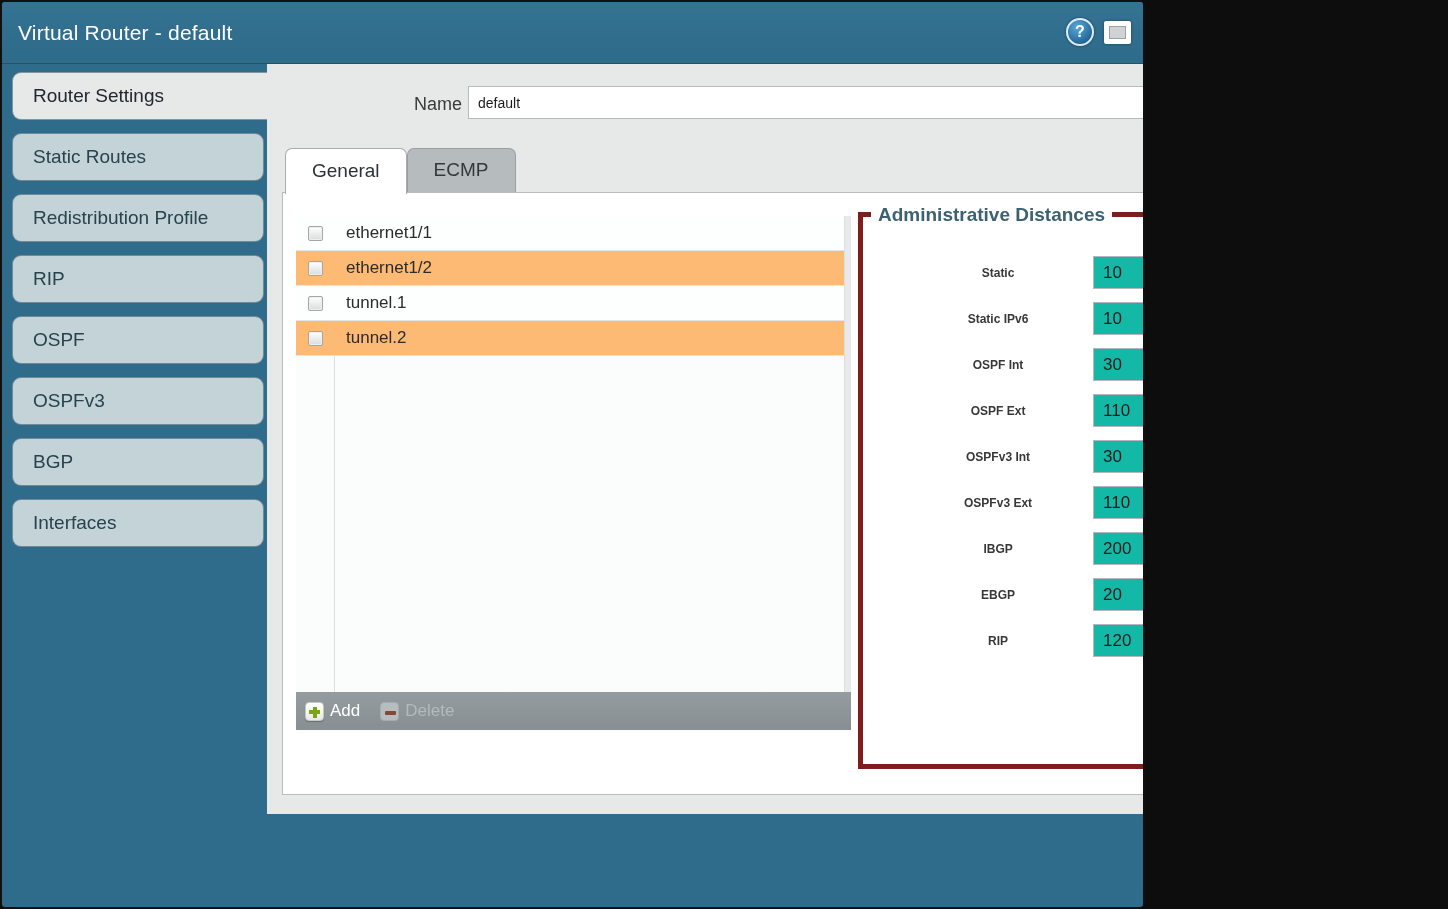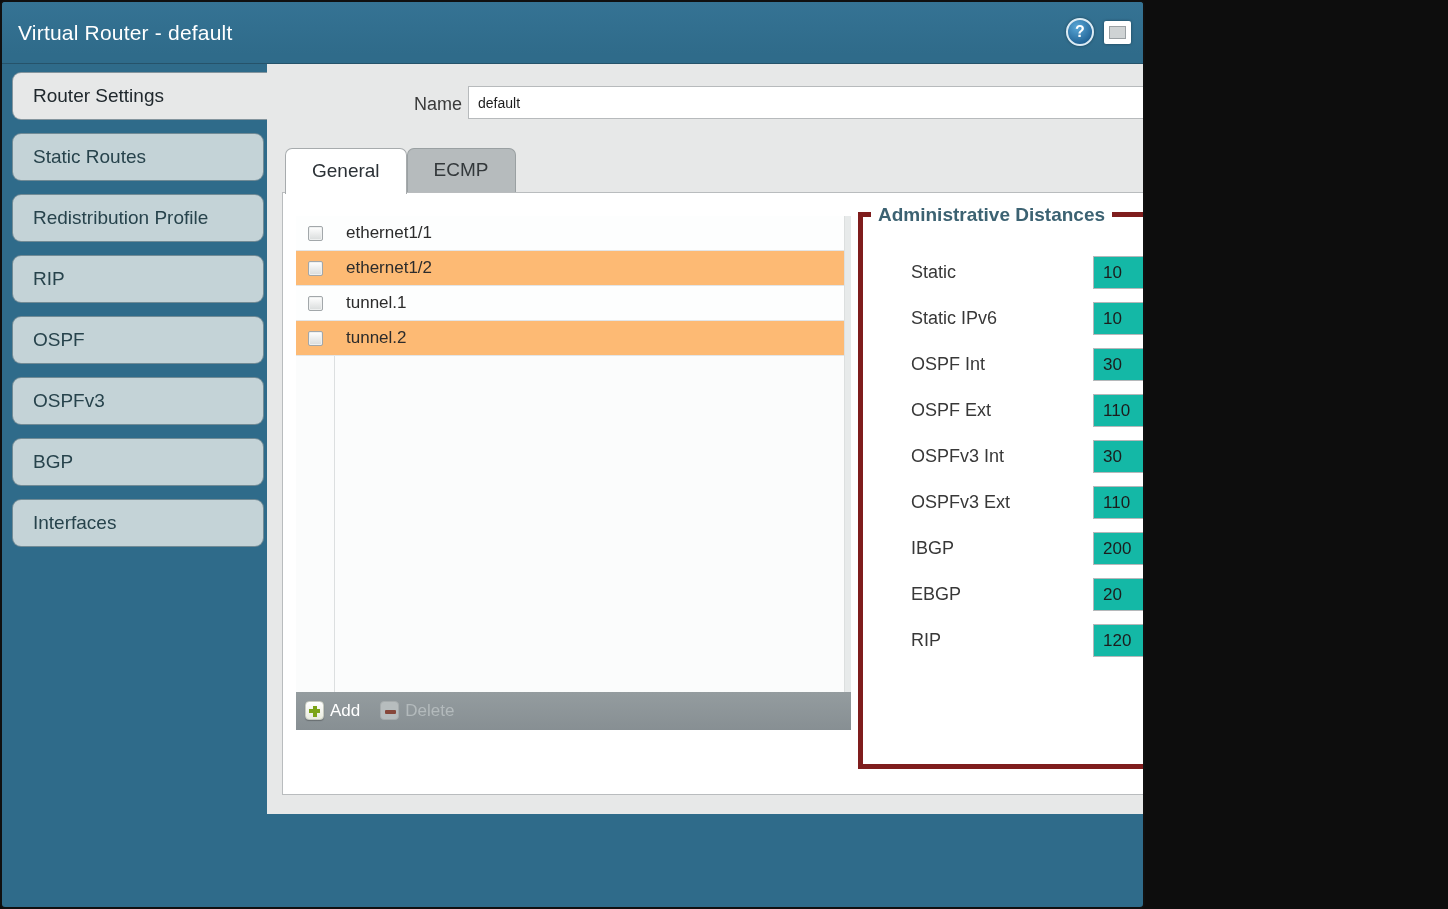--- a/index.html
+++ b/index.html
@@ -120,21 +120,21 @@
   .cb-row {
     width: 15px; height: 15px; border-radius: 2px;
     background: linear-gradient(#ffffff, #d9dcdc);
     border: 1px solid #a2a7aa; box-shadow: inset 0 0 0 1px #eef0f0; cursor: pointer;
   }
   .trow-label { margin-left: 12px; font-size: 17px; color: #2c2c2c; }
   .ifc-foot {
     height: 38px; background: linear-gradient(#949c9f, #878f93);
     display: flex; align-items: center; padding-left: 9px;
   }
-  .foot-btn { display: flex; align-items: flex-start; gap: 6px; cursor: pointer; }
+  .foot-btn { display: flex; align-items: flex-end; gap: 6px; cursor: pointer; }
   .icon-add {
     position: relative; width: 19px; height: 19px; border-radius: 4px;
     background: linear-gradient(#ffffff, #e9ebdf);
     border: 1px solid #c6cabf; box-shadow: 0 1px 1px rgba(0,0,0,0.25);
   }
   .icon-add::before { content: ''; position: absolute; left: 3px; top: 7px; width: 11px; height: 4px; background: #7ca417; }
   .icon-add::after  { content: ''; position: absolute; left: 6.5px; top: 3.5px; width: 4px; height: 11px; background: #7ca417; }
   .add-label { color: #ffffff; font-size: 17px; }
   .foot-btn.delete { margin-left: 20px; cursor: default; }
   .icon-del {
@@ -147,21 +147,21 @@
   
   .adm-fieldset {
     position: absolute; left: 575px; top: 19px; width: 570px; height: 557px;
     border: 5px solid #7f1d1d; padding-top: 39px; padding-left: 48px;
   }
   .adm-legend {
     position: absolute; top: -13px; left: 8px; background: #ffffff;
     padding: 0 7px; font-size: 19px; font-weight: bold; color: #3c6272;
   }
   .adm-row { display: flex; align-items: center; margin-bottom: 13px; height: 33px; }
-  .adm-label { width: 190px; text-align: left; padding-right: 8px; font-size: 18px; color: #383838; }
+  .adm-label { width: 190px; text-align: center; padding-right: 8px; font-size: 12px; color: #383838; font-weight: bold; }
   .adm-input {
     width: 344px; height: 33px; border: 1px solid #b5b8ba; background: #14b8a6;
     font-family: "Liberation Sans", sans-serif; font-size: 17px; color: #1c1c1c; padding: 0 9px;
   }
 
   
   .btn {
     position: absolute; top: 843px; height: 46px;
     border: 2px solid #fbfcfc; border-radius: 8px;
     font-family: "Liberation Sans", sans-serif; font-size: 19px;

